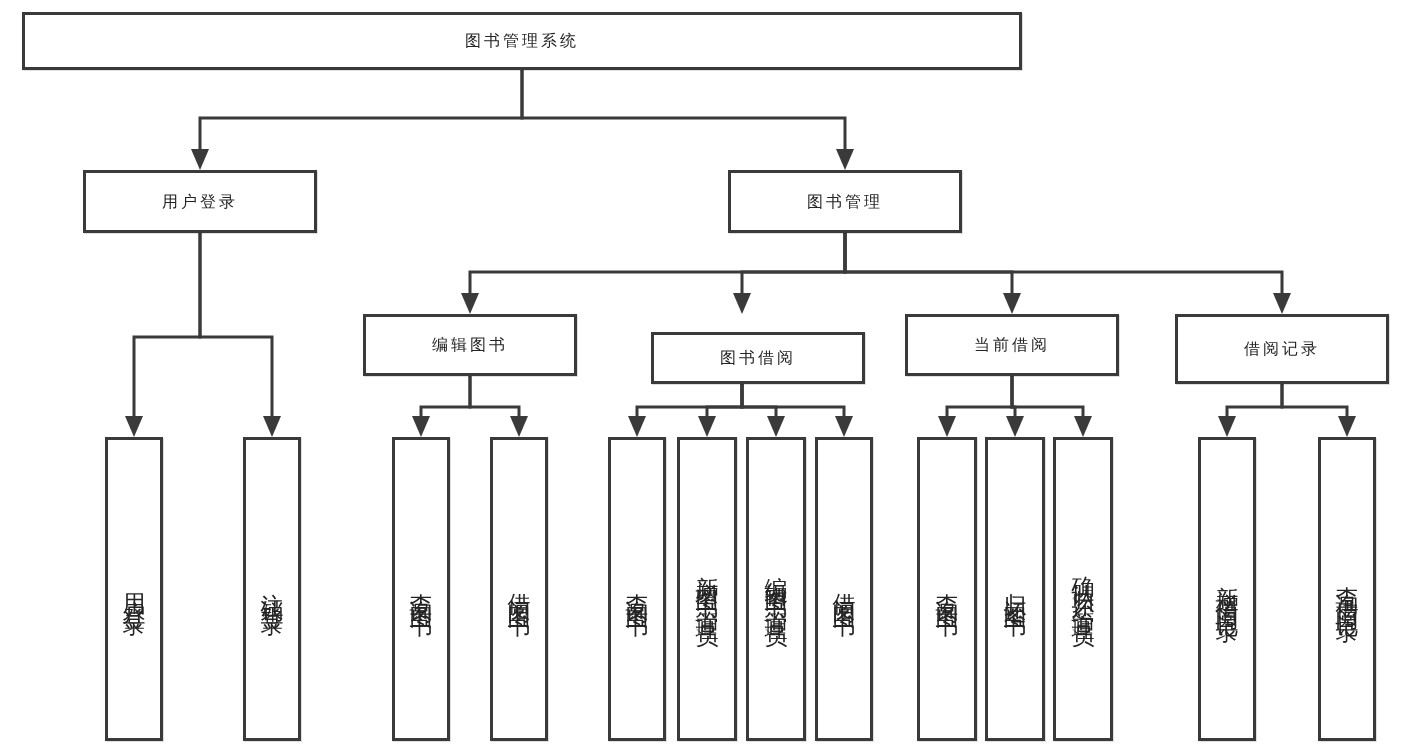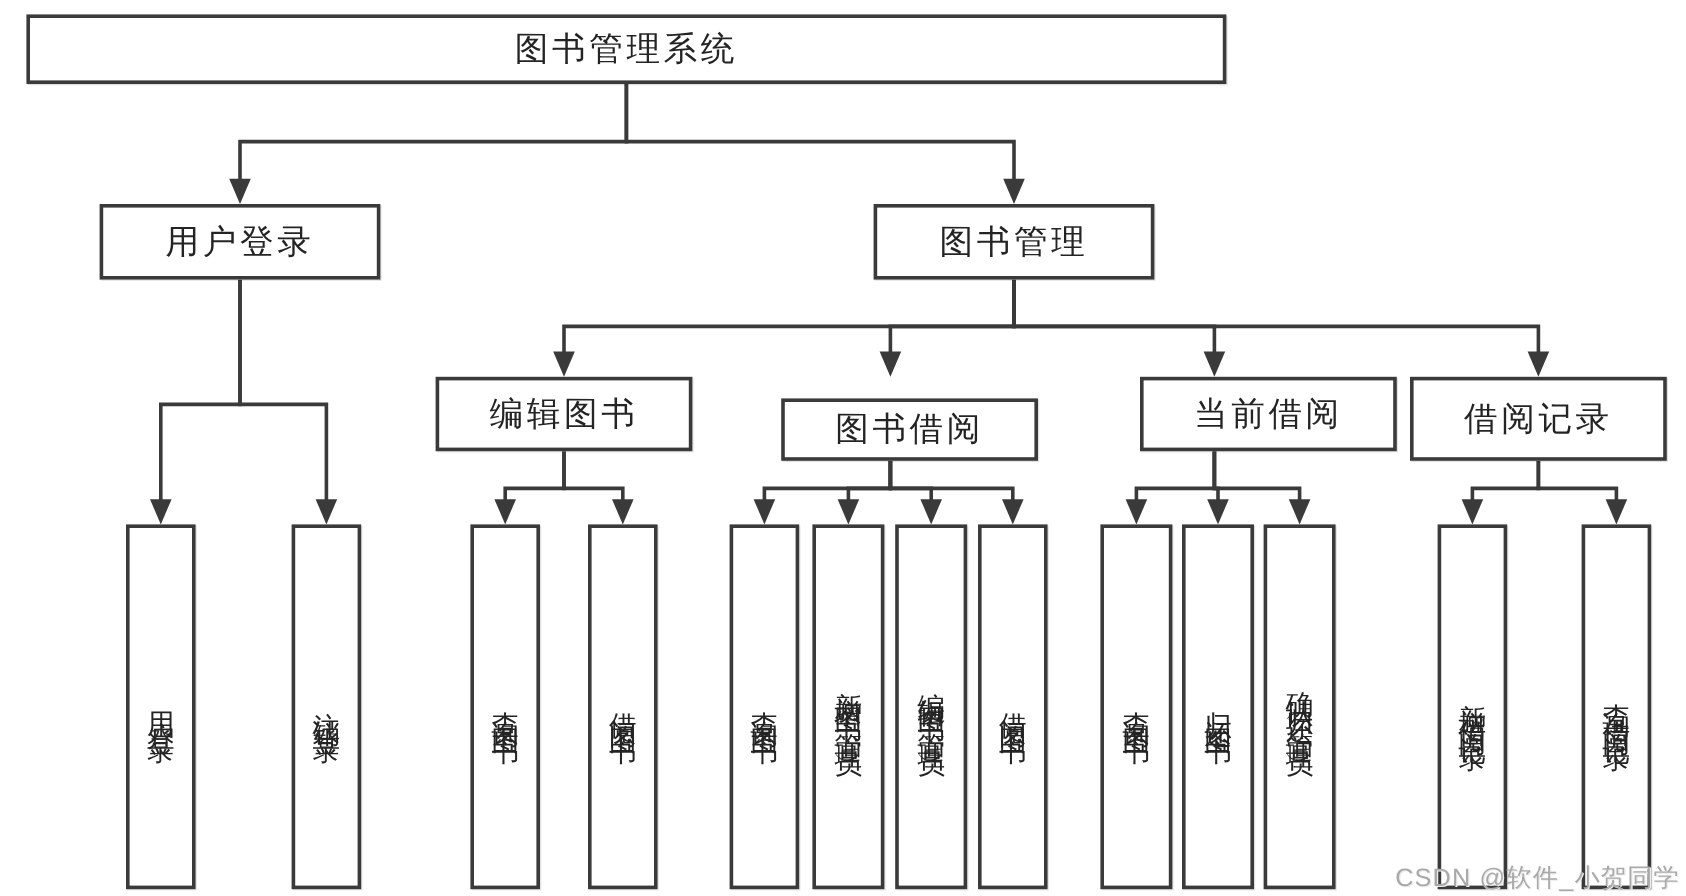--- a/index.html
+++ b/index.html
@@ -19,21 +19,21 @@
   svg.edges{position:absolute;left:0;top:0;width:100%;height:100%;}
   .edge{fill:none;stroke:var(--line);stroke-width:3;}
   .arrowhead{fill:var(--line);stroke:none;}
   .node{
     position:absolute;
     box-sizing:border-box;
     background:var(--box-fill);
     border:3px solid var(--line);
     color:var(--text);
     display:flex;align-items:center;justify-content:center;
-    font-size:28px;
+    font-size:16px;
     letter-spacing:3px;
     line-height:1.2;
     white-space:nowrap;
     box-shadow:1px 1px 0 rgba(0,0,0,0.12);
   }
   .node.vertical{
     writing-mode:vertical-rl;
     text-orientation:mixed;
     font-size:23px;
     letter-spacing:7px;
@@ -94,30 +94,29 @@
       <polygon points="1218,416 1236,416 1227,437" class="arrowhead"></polygon>
       <path d="M 1282 376 L 1282 407 L 1347 407 L 1347 423" class="edge"></path>
       <polygon points="1338,416 1356,416 1347,437" class="arrowhead"></polygon>
     </svg>
   <div>
       <div class="node" style="left: 22px; top: 12px; width: 1000px; height: 58px;">图书管理系统</div>
       <div class="node" style="left: 83px; top: 170px; width: 234px; height: 63px;">用户登录</div>
       <div class="node" style="left: 728px; top: 170px; width: 234px; height: 63px; text-align: center;">图书管理</div>
       <div class="node" style="left: 363px; top: 314px; width: 214px; height: 62px;">编辑图书</div>
       <div class="node" style="left: 635px; top: 332px; width: 214px; height: 52px; margin-left: 16px;">图书借阅</div>
-      <div class="node" style="left: 950px; top: 314px; width: 214px; height: 62px;">当前借阅</div>
+      <div class="node" style="left: 905px; top: 314px; width: 214px; height: 62px;">当前借阅</div>
       <div class="node" style="left: 1175px; top: 314px; width: 214px; height: 70px;">借阅记录</div>
       <div class="node vertical" style="left: 105px; top: 437px; width: 58px; height: 304px;">用户登录</div>
       <div class="node vertical" style="left: 243px; top: 437px; width: 58px; height: 304px;">注销登录</div>
       <div class="node vertical" style="left: 392px; top: 437px; width: 58px; height: 304px;">查询图书</div>
       <div class="node vertical" style="left: 490px; top: 437px; width: 58px; height: 304px;">借阅图书</div>
       <div class="node vertical" style="left: 608px; top: 437px; width: 58px; height: 304px;">查询图书</div>
       <div class="node vertical" style="left: 677px; top: 437px; width: 60px; height: 304px;">新增图书（管理员）</div>
       <div class="node vertical" style="left: 746px; top: 437px; width: 60px; height: 304px;">编辑图书（管理员）</div>
       <div class="node vertical" style="left: 815px; top: 437px; width: 58px; height: 304px;">借阅图书</div>
       <div class="node vertical" style="left: 917px; top: 437px; width: 60px; height: 304px;">查询图书</div>
       <div class="node vertical" style="left: 985px; top: 437px; width: 60px; height: 304px;">归还图书</div>
       <div class="node vertical" style="left: 1053px; top: 437px; width: 60px; height: 304px;">确认归还（管理员）</div>
       <div class="node vertical" style="left: 1198px; top: 437px; width: 58px; height: 304px;">新增借阅记录</div>
       <div class="node vertical" style="left: 1318px; top: 437px; width: 58px; height: 304px;">查询借阅记录</div>
     </div>
-  <div class="watermark">CSDN @软件_小贺同学</div>
 </div>
 
 </body></html>

